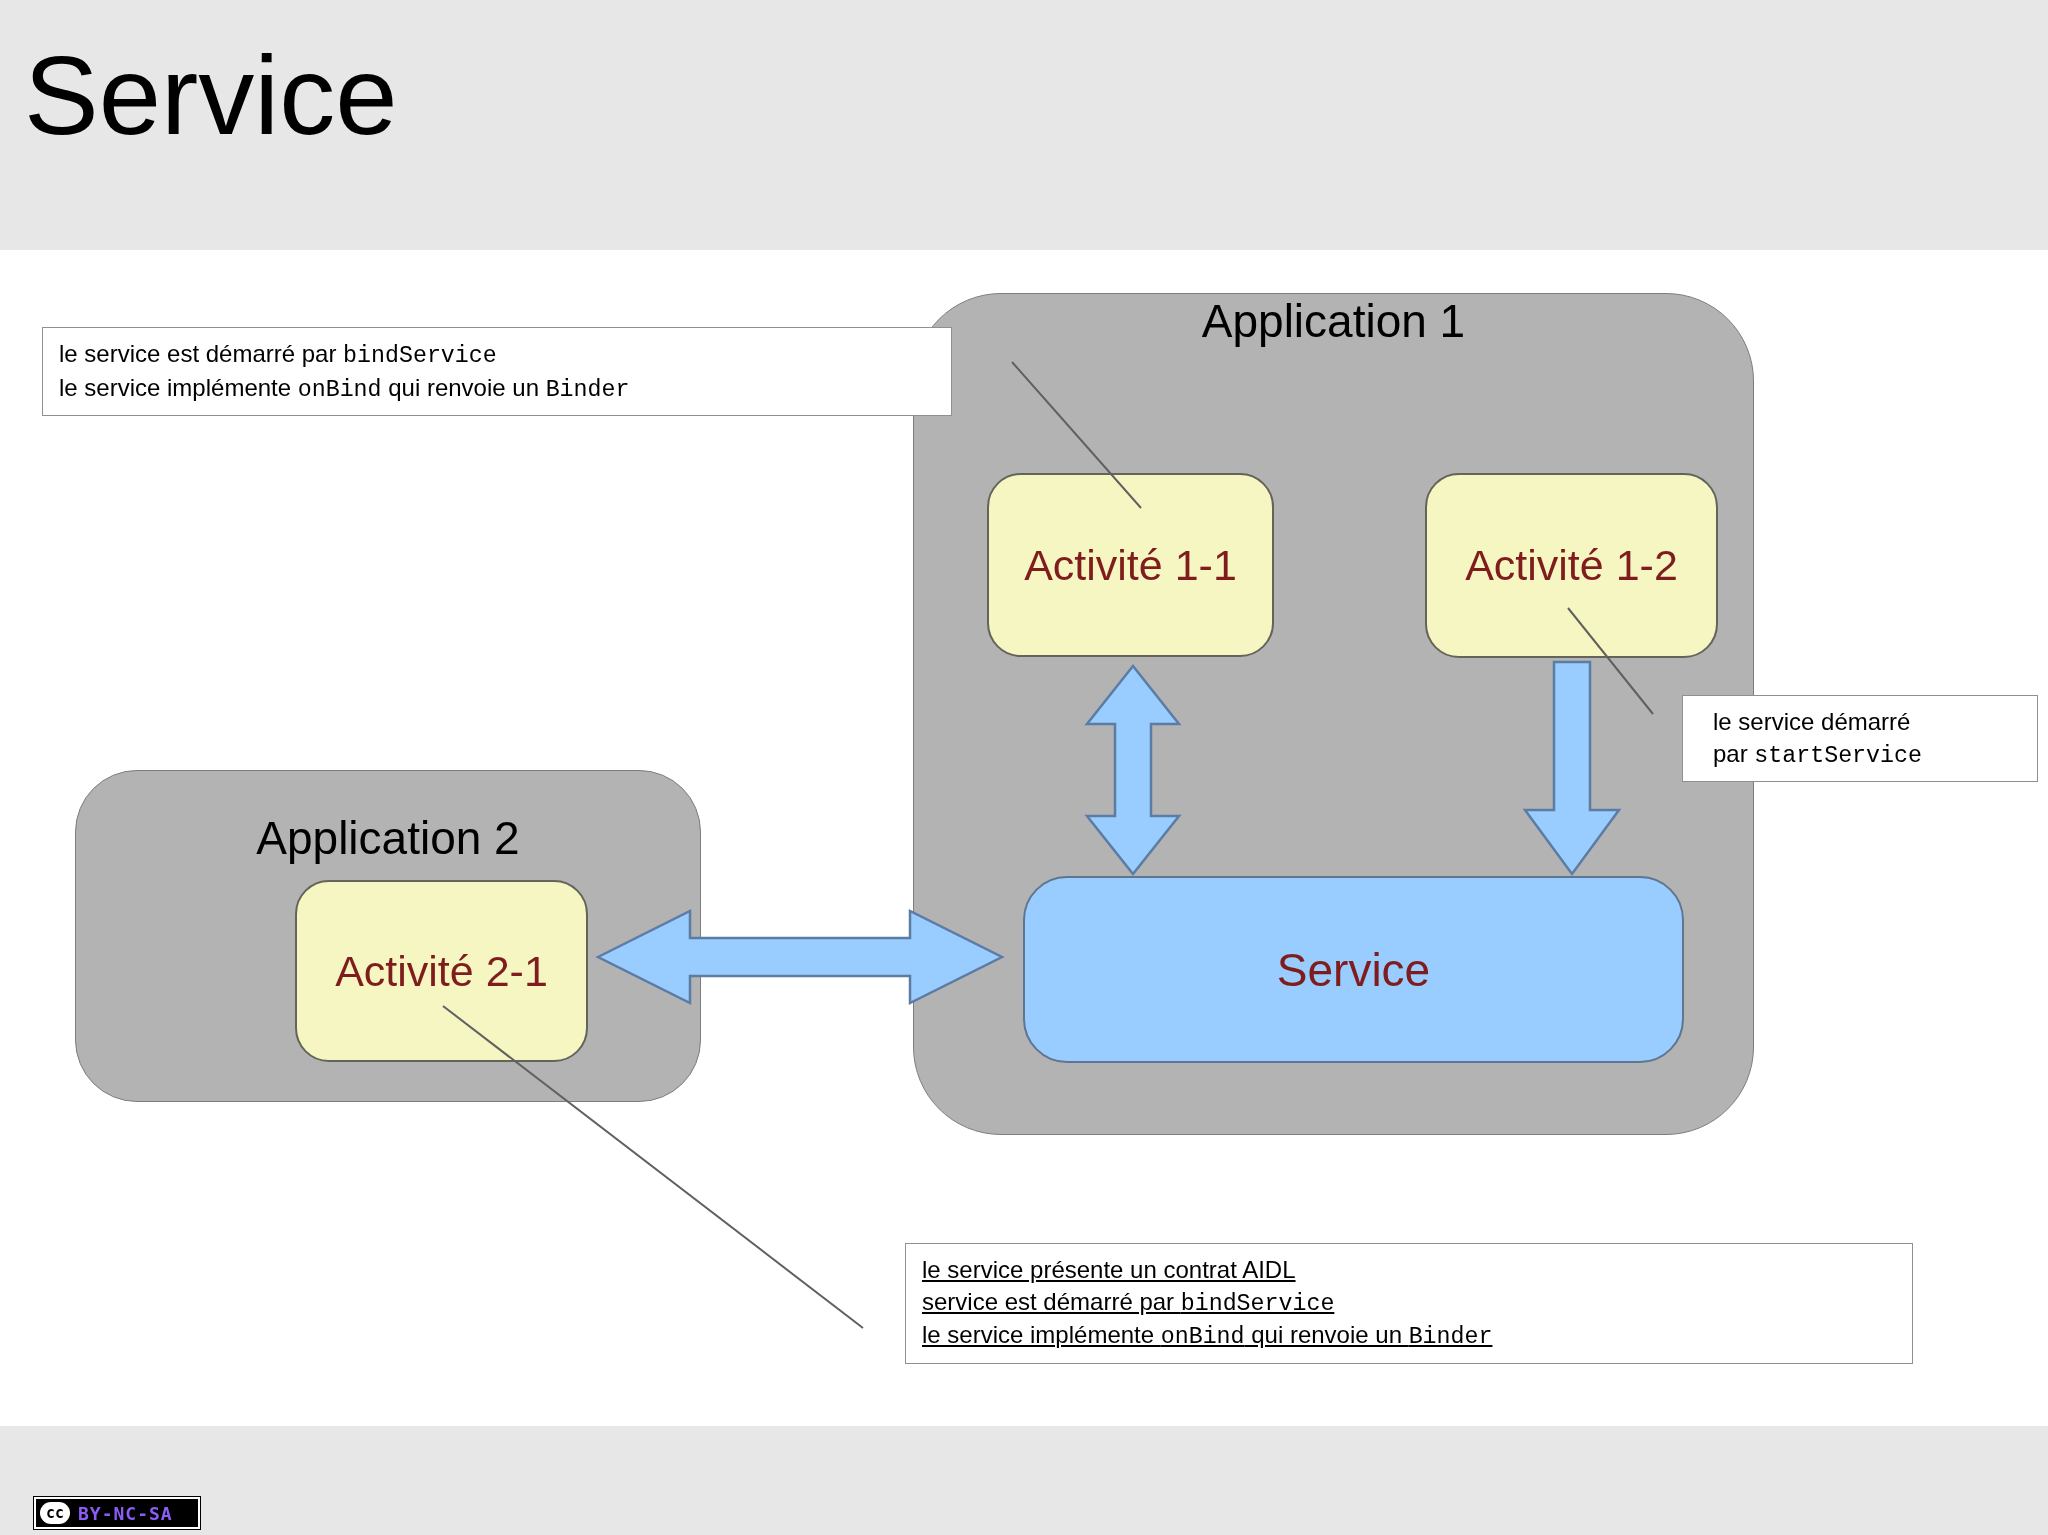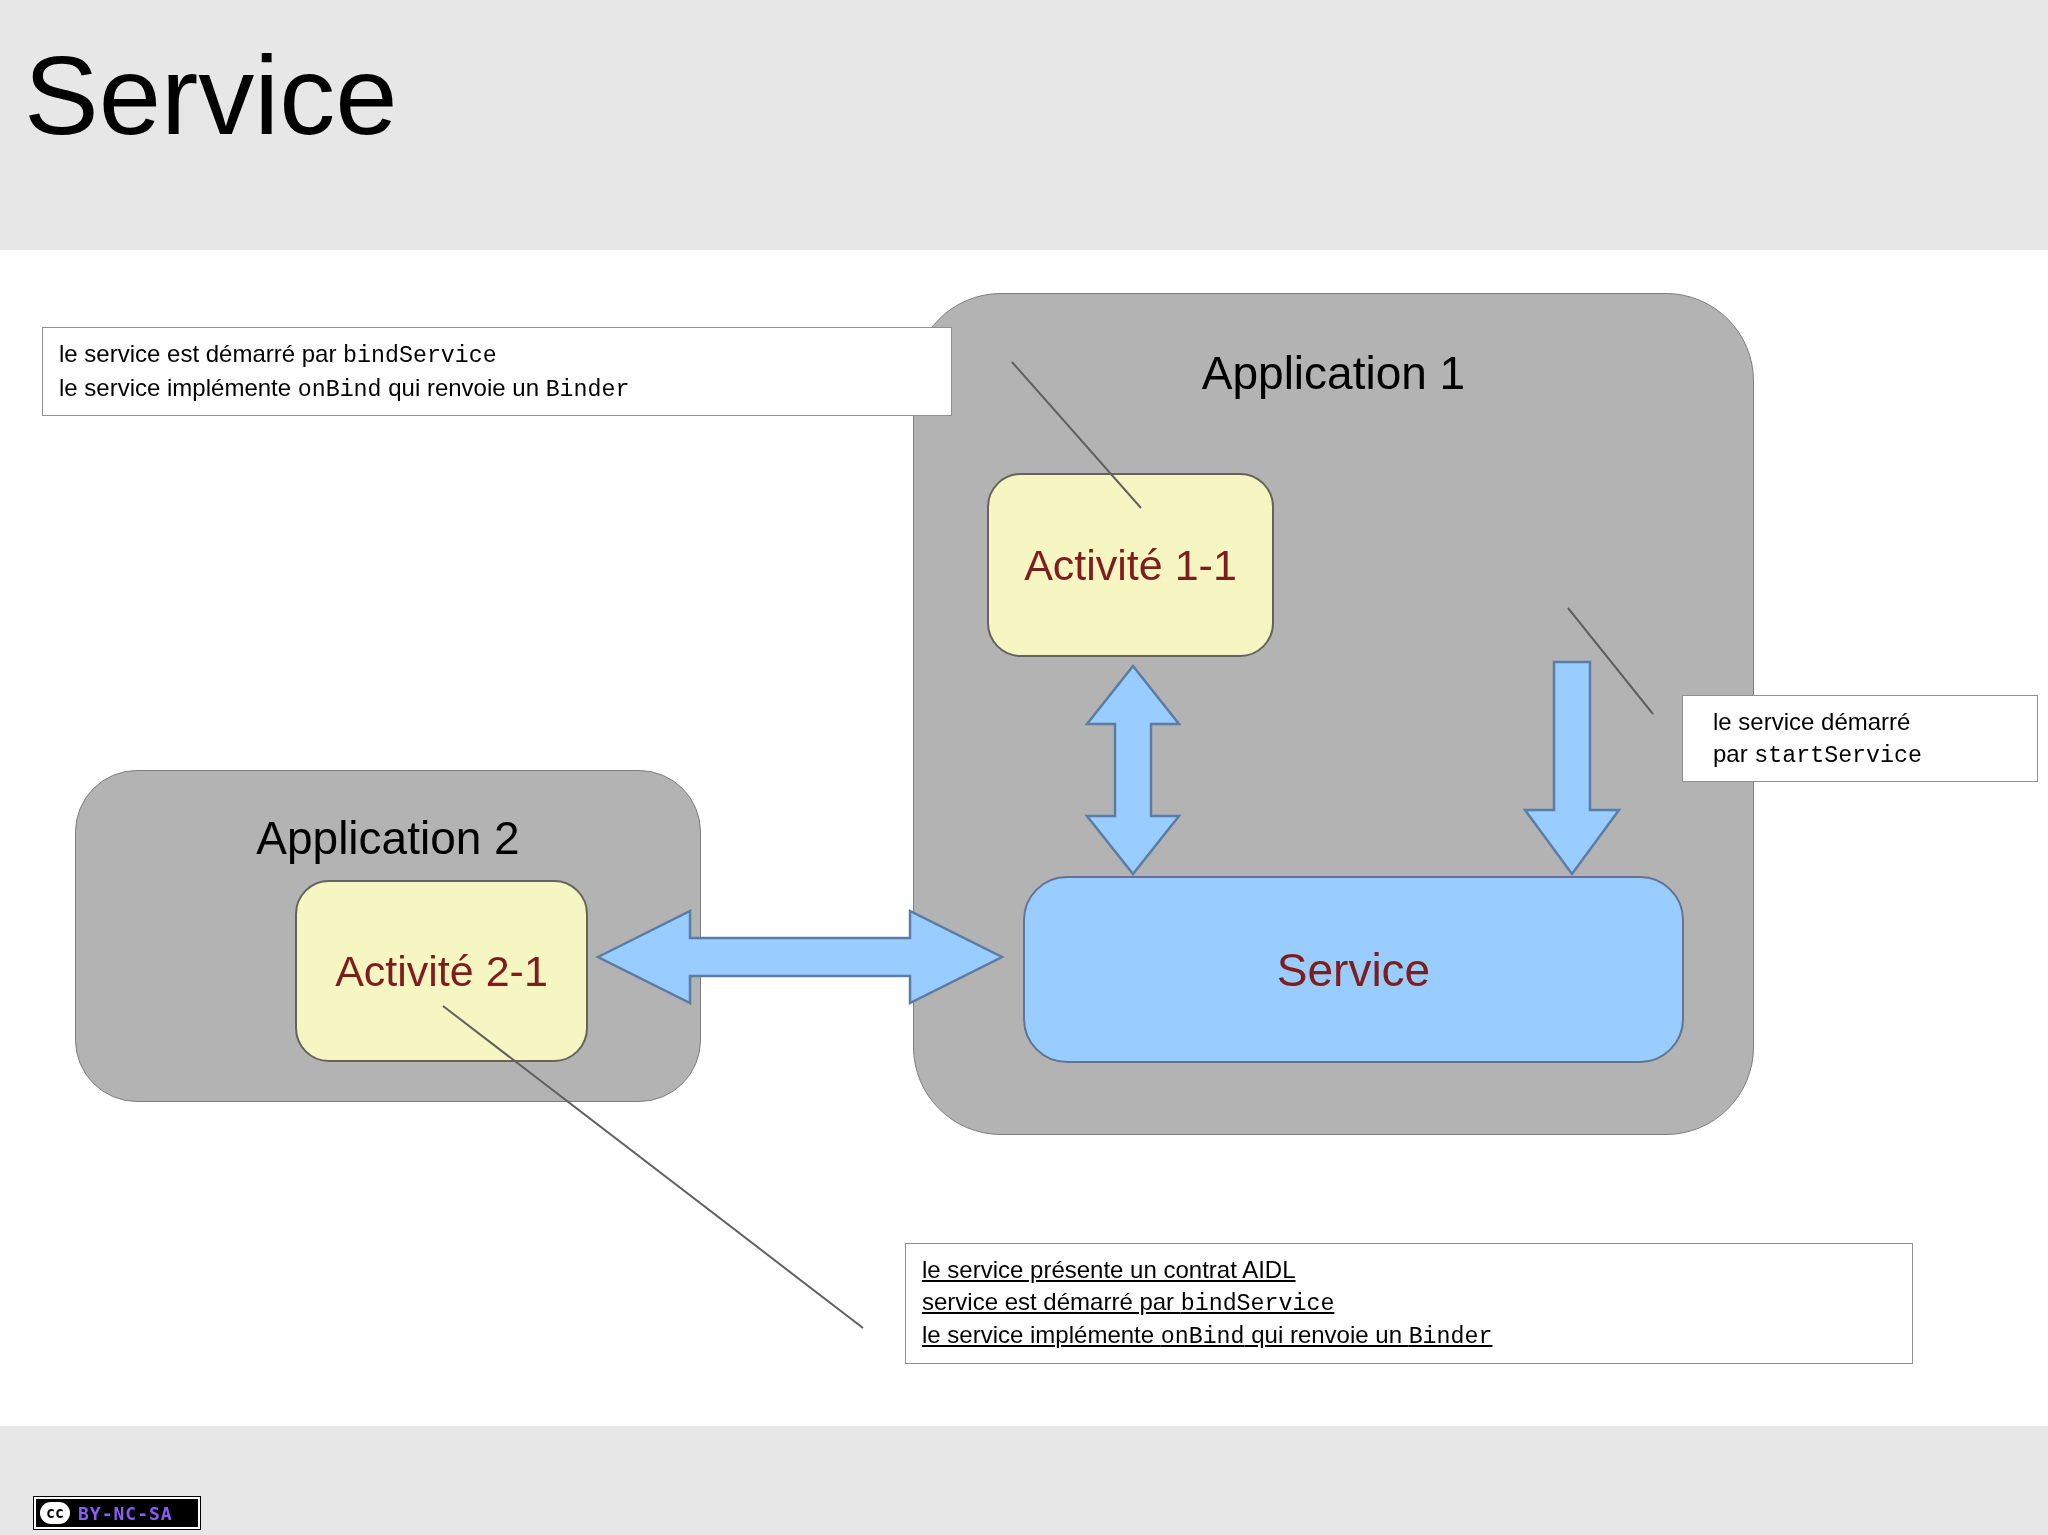--- a/index.html
+++ b/index.html
@@ -45,21 +45,21 @@
   
   .app {
     position:absolute; background:#b3b3b3; border:1px solid #7d7d7d;
     box-sizing:border-box;
   }
   .app1 { left:913px; top:293px; width:841px; height:842px; border-radius:88px; }
   .app2 { left:75px;  top:770px; width:626px; height:332px; border-radius:62px; }
   .app-label {
     width:100%; text-align:center; font-size:46px; color:#000;
   }
-  .app1 .app-label { padding-top:52px; }
+  .app1 .app-label { }
   .app2 .app-label { padding-top:40px; }
 
   
   .node {
     position:absolute; box-sizing:border-box;
     display:flex; align-items:center; justify-content:center;
     font-size:43px; color:#7f1d1d;
   }
   .activity {
     background:#f6f6c3; border:2px solid #64645a; border-radius:34px;
@@ -107,20 +107,23 @@
     <div class="app-label">Application 1</div>
   </div>
 
   <div class="app app2">
     <div class="app-label">Application 2</div>
   </div>
 
   <div class="node activity a11">
     <span>Activité 1-1</span>
   </div>
+  <div class="node activity a12">
+    <span>Activité 1-2</span>
+  </div>
   <div class="node activity a21">
     <span>Activité 2-1</span>
   </div>
 
   <div class="node service-box">
     <span>Service</span>
   </div>
 
   <svg class="overlay" viewBox="0 0 2048 1535">
     <polygon points="1133,666 1179,724 1151,724 1151,816 1179,816 1133,874 1087,816 1115,816 1115,724 1087,724" fill="#99ccff"></polygon>

